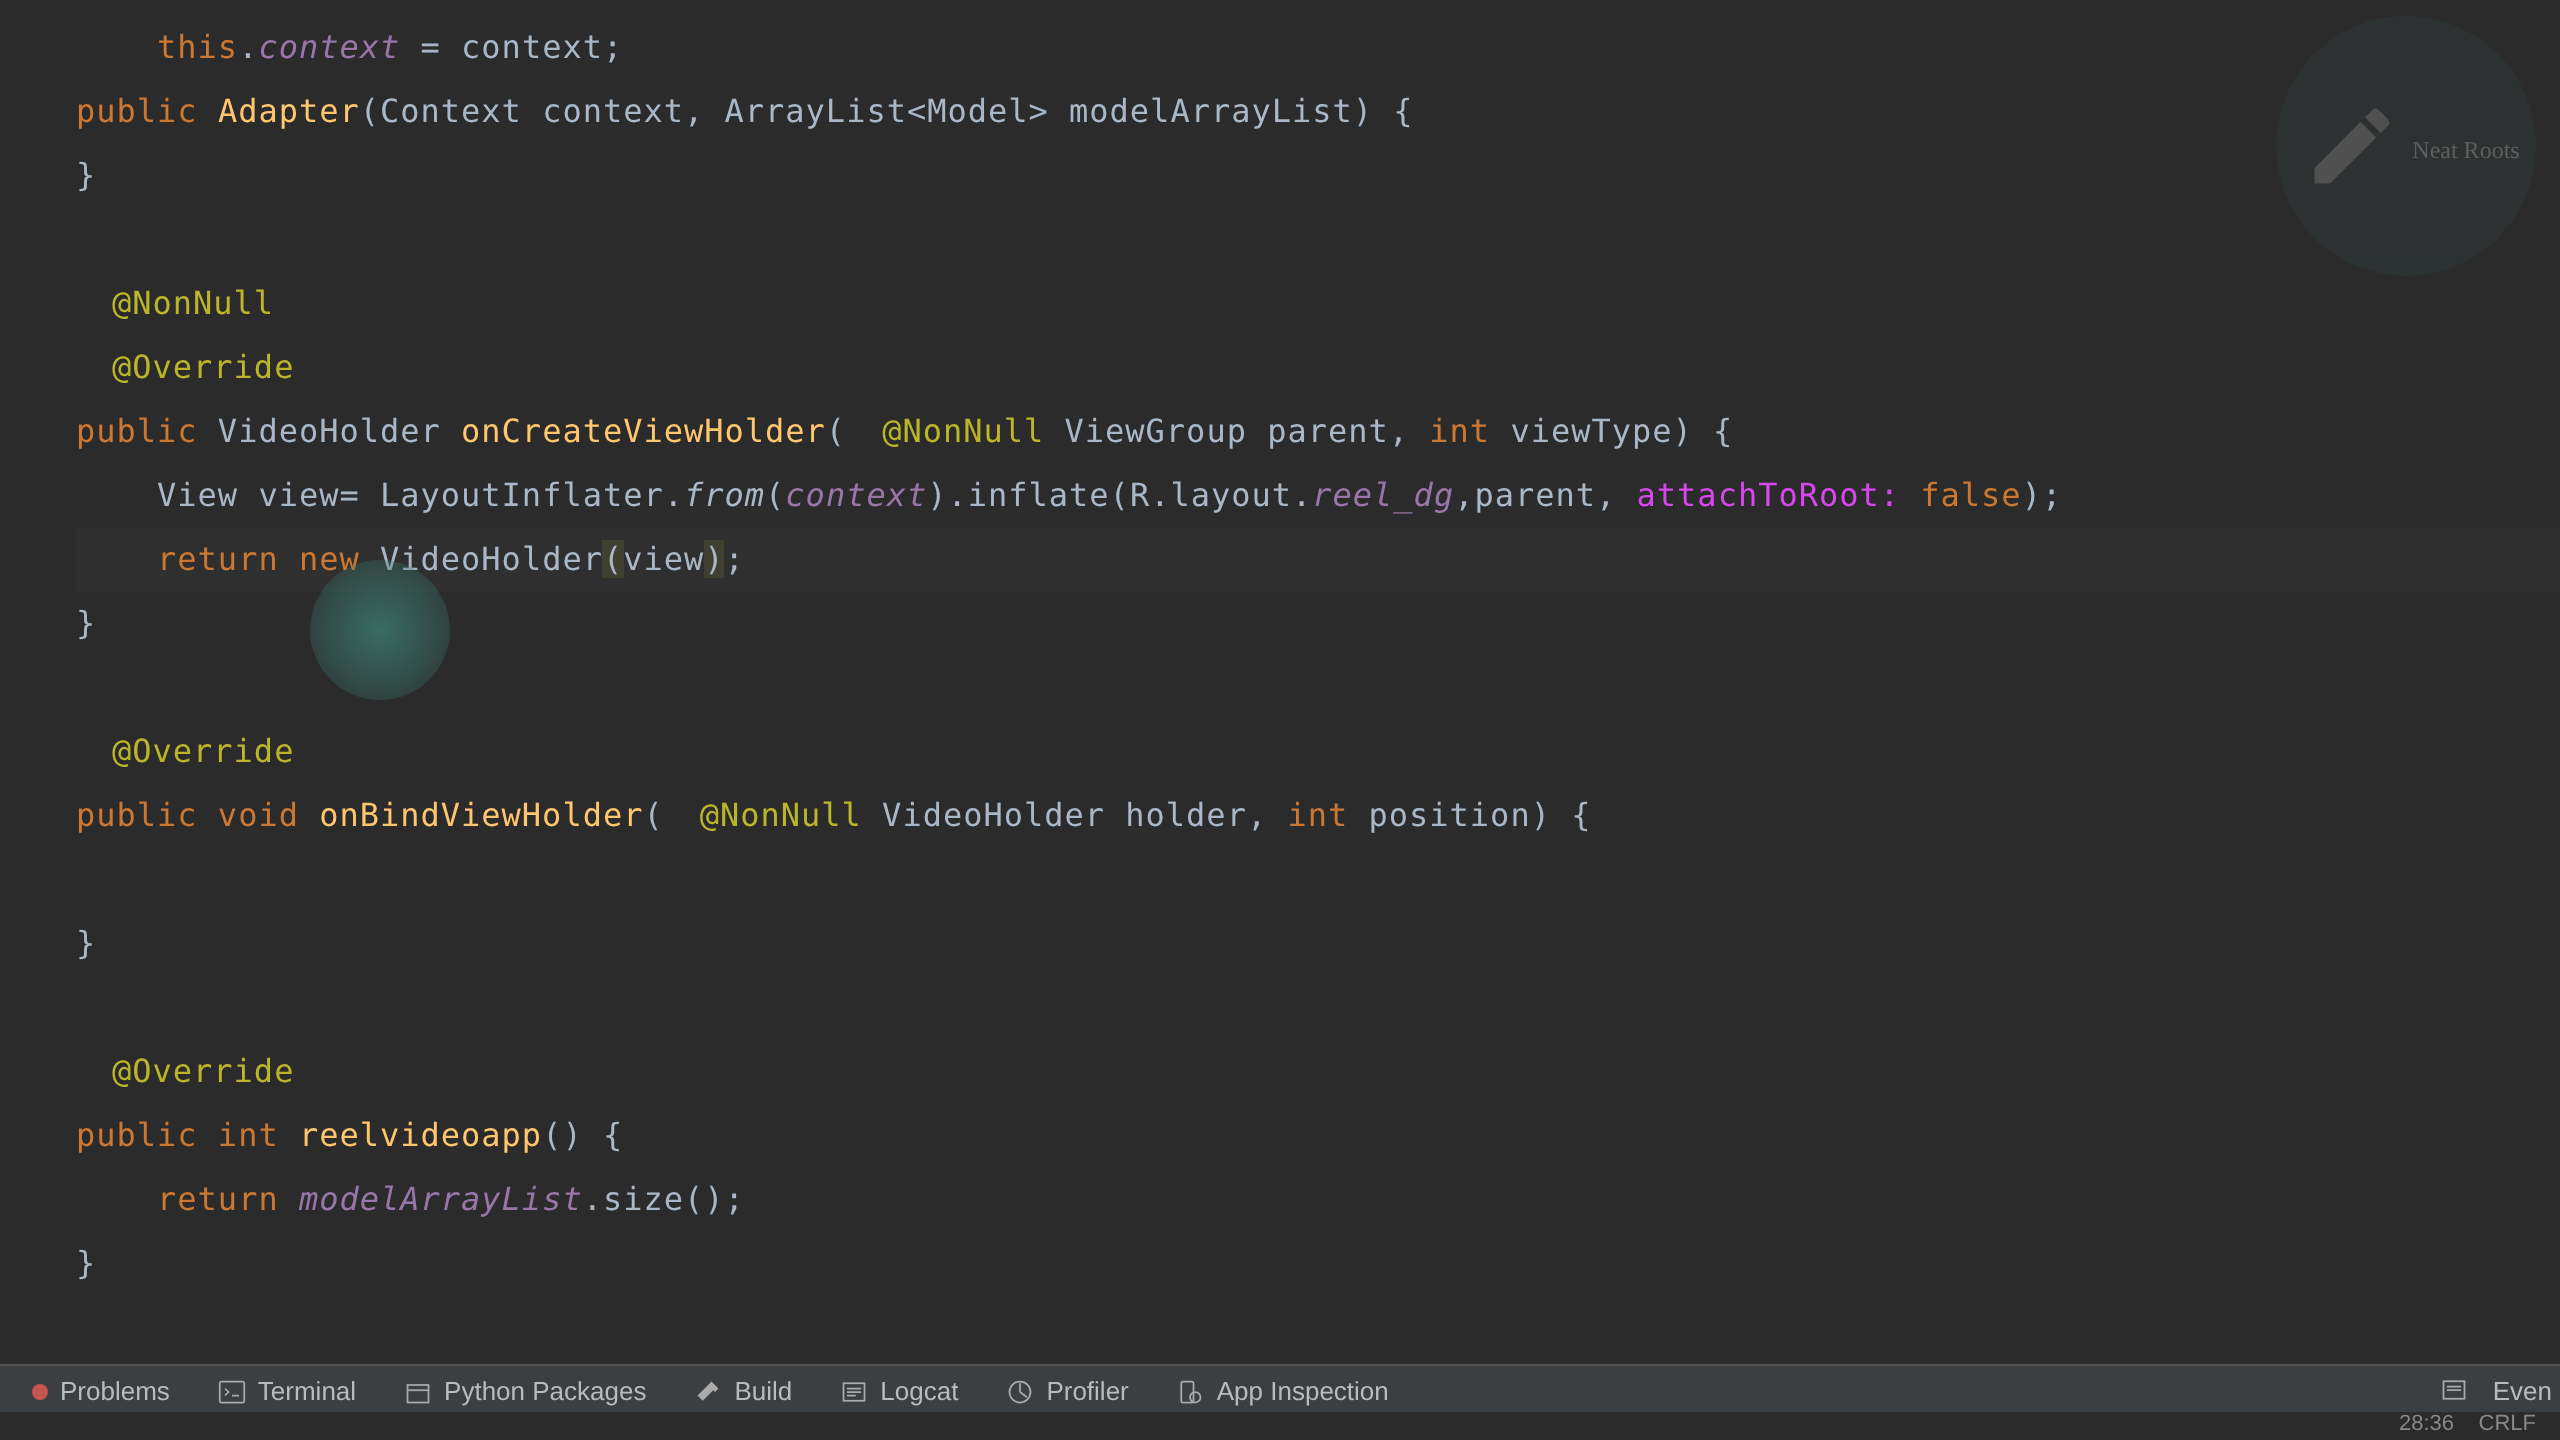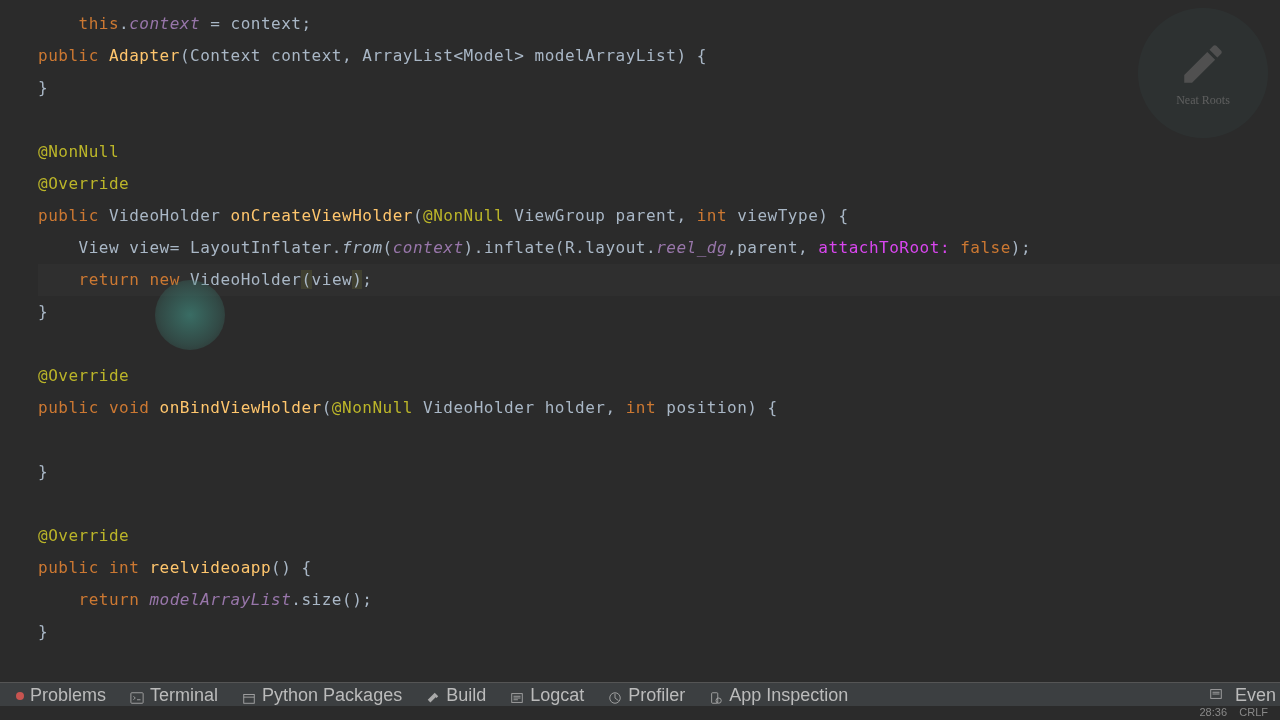--- a/index.html
+++ b/index.html
@@ -16,21 +16,21 @@
 .editor {
   padding: 8px 0 0 38px;
   line-height: 2.0;
   letter-spacing: 0.5px;
   height: 680px;
   overflow: hidden;
 }
 .line { white-space: pre; position: relative; }
 .kw { color: #cc7832; }
 .method { color: #ffc66d; }
-.anno { color: #bbb529; }
+.anno { color: #bbb529; margin-left: 18px; }
 .field { color: #9876aa; font-style: italic; }
 .comment-hint { color: #d946ef; }
 .italic { font-style: italic; }
 .highlight-line {
   background: rgba(50,50,50,0.6);
   display: block;
   width: 100%;
 }
 .click-bubble {
   position: absolute;
@@ -45,38 +45,37 @@
 }
 .watermark {
   position: absolute;
   top: 8px;
   right: 12px;
   width: 130px;
   height: 130px;
   border-radius: 50%;
   background: rgba(60,100,100,0.3);
   display: flex;
-  flex-direction: column;
   align-items: center;
   justify-content: center;
   opacity: 0.4;
 }
 .watermark svg { width: 60px; height: 50px; fill: #888; }
 .watermark-text { color: #aaa; font-size: 12px; margin-top: 4px; font-family: serif; }
 .toolbar {
   position: absolute;
   bottom: 12px;
   left: 0;
   right: 0;
   height: 26px;
   background: #3c3f41;
   display: flex;
   align-items: center;
   padding: 0 4px;
-  font-size: 18px;
+  font-size: 13px;
   color: #bbbbbb;
   border-top: 1px solid #555;
   font-family: sans-serif;
 }
 .tool-item {
   display: flex;
   align-items: center;
   gap: 6px;
   padding: 0 12px;
   cursor: pointer;

